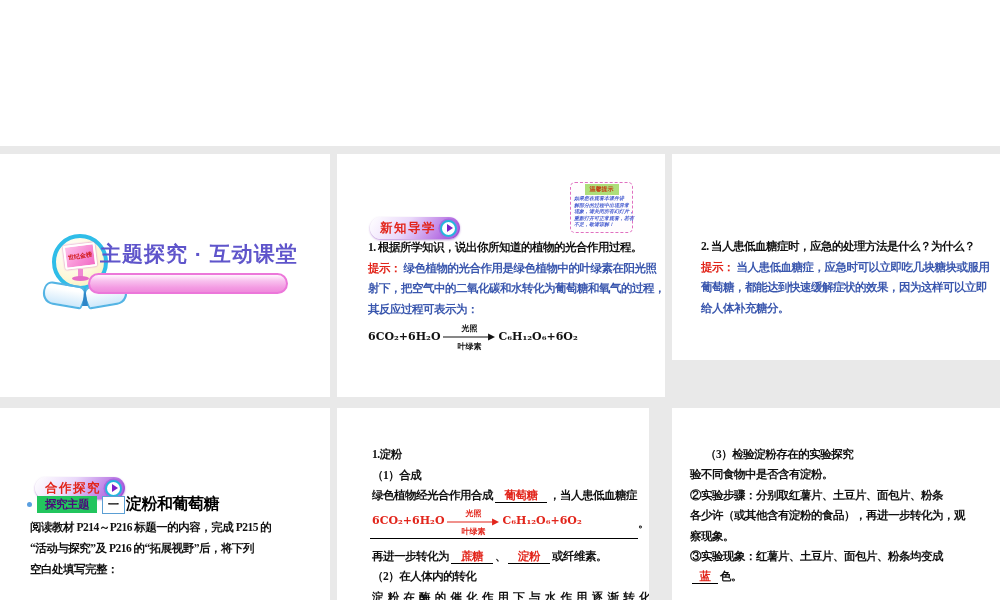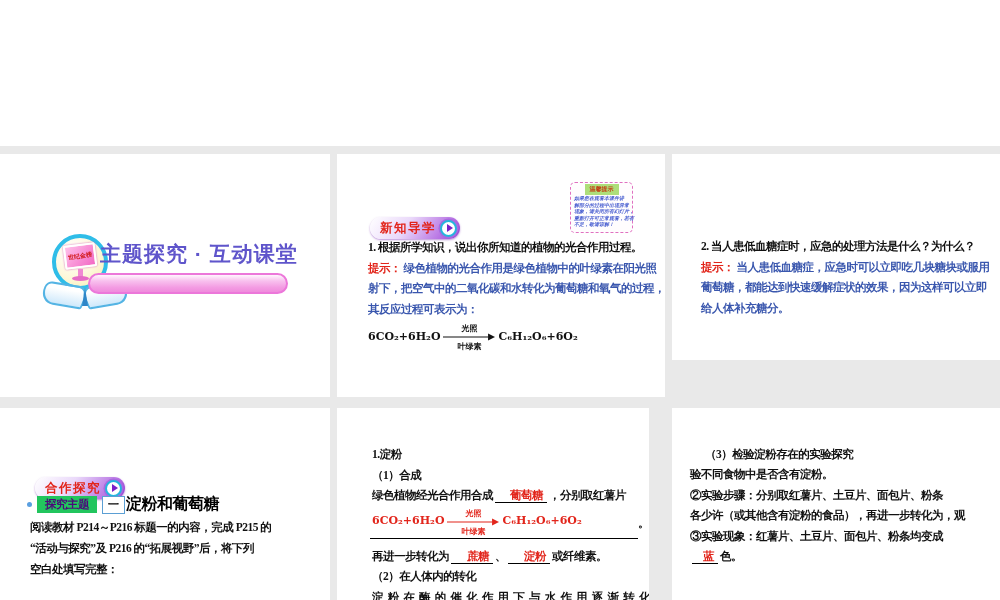--- a/index.html
+++ b/index.html
@@ -51,21 +51,21 @@
   .badge-play i { display:block; width:0; height:0; border-left:6px solid #7a1fc9;
                   border-top:4px solid transparent; border-bottom:4px solid transparent; margin-left:2px; }
 
   
   .txt { position:absolute; font-size:11.5px; font-weight:bold; letter-spacing:-0.5px;
          line-height:20.5px; color:#111; white-space:nowrap; }
   .line { display:block; }
   .red  { color:#e2251b; }
   .blue { color:#3a57ae; }
   .blank { display:inline-block; color:#e2251b; border-bottom:1.5px solid #000;
-           text-align:right; padding:0 4px; line-height:14px; margin:0 2px; vertical-align:baseline; }
+           text-align:center; padding:0 4px; line-height:14px; margin:0 2px; vertical-align:baseline; }
 
   
   .eq { display:inline-flex; align-items:center; gap:3px; font-weight:bold;
         font-family:"DejaVu Serif",serif; font-size:11px; letter-spacing:0; }
   .eq .cond { display:inline-flex; flex-direction:column; align-items:center; line-height:1; }
   .eq .cond .lbl { font-size:8px; letter-spacing:0; padding:0 2px; }
   .eq .cond svg { display:block; margin:1px 0; }
   .eq-row { margin-top:3px; height:30px; display:flex; align-items:center; }
   .eq-underline { display:inline-flex; align-items:center; border-bottom:1.2px solid #000;
                   padding:0 6px 3px 2px; min-width:268px; }
@@ -185,21 +185,21 @@
       <span class="line">“活动与探究”及 P216 的“拓展视野”后，将下列</span>
       <span class="line">空白处填写完整：</span>
     </div>
   </div>
 
   <div class="slide" id="s5">
     <div class="txt" style="left:35px; top:36px;">
       <span class="line">1.淀粉</span>
       <span class="line">（1）合成</span>
       <span class="line">
-        <span>绿色植物经光合作用合成</span><span class="blank" style="min-width:52px;">葡萄糖</span><span>，分别取红薯片</span>
+        <span>绿色植物经光合作用合成</span><span class="blank" style="min-width:52px;">葡萄糖</span><span>，当人患低血糖症</span>
       </span>
       <span class="eq-row" style="margin-left:-2px;">
         <span class="eq-underline">
           <span class="eq red">
             <span>6CO₂+6H₂O</span>
             <span class="cond">
               <span class="lbl">光照</span>
               <svg width="52" height="8" viewBox="0 0 60 8">
                 <path d="M0 4 H52" stroke="currentColor" stroke-width="1.3"></path>
                 <path d="M52 0 L60 4 L52 8 Z" fill="currentColor"></path>
@@ -219,19 +219,20 @@
 
     </div>
   </div>
 
   <div class="slide" id="s6">
     <div class="txt" style="left:18px; top:36px; line-height:20.4px;">
       <span class="line indent15">（3）检验淀粉存在的实验探究</span>
       <span class="line">验不同食物中是否含有淀粉。</span>
       <span class="line">②实验步骤：分别取红薯片、土豆片、面包片、粉条</span>
       <span class="line">各少许（或其他含有淀粉的食品），再进一步转化为，观</span>
+      <span class="line">察现象。</span>
       <span class="line">③实验现象：红薯片、土豆片、面包片、粉条均变成</span>
       <span class="line">
         <span class="blank" style="min-width:26px;">蓝</span><span>色。</span>
       </span>
     </div>
   </div>
 </div>
 
 </body></html>

